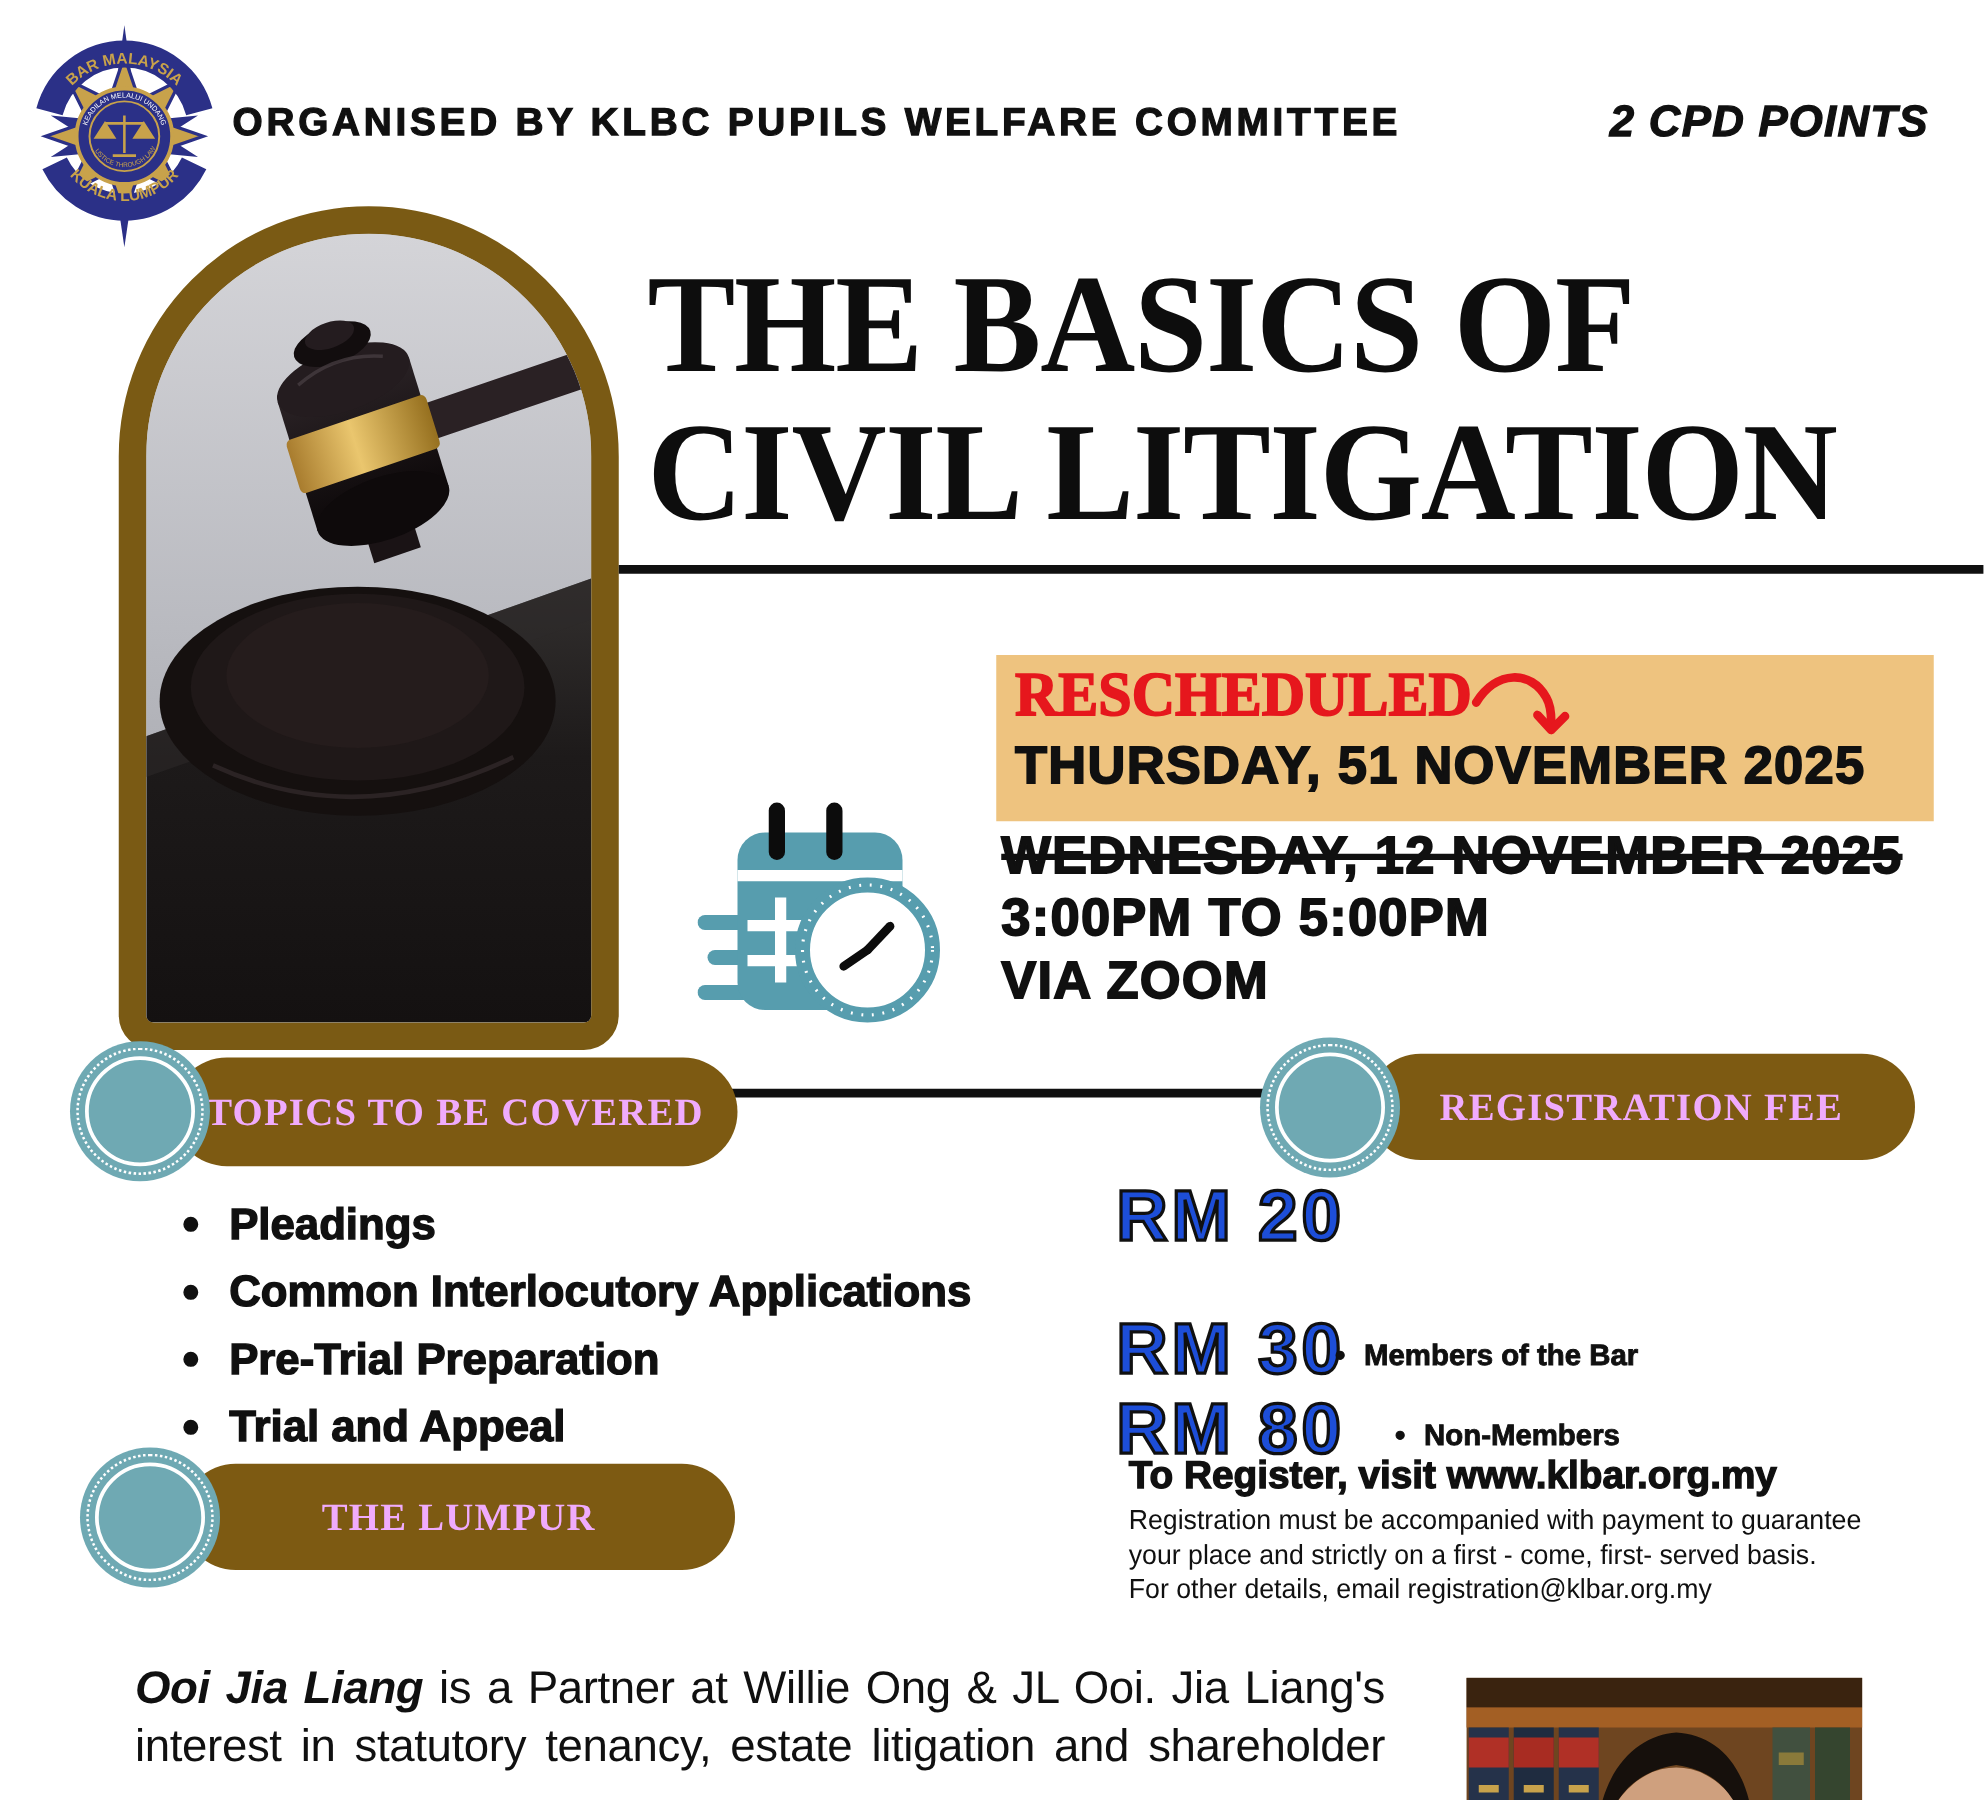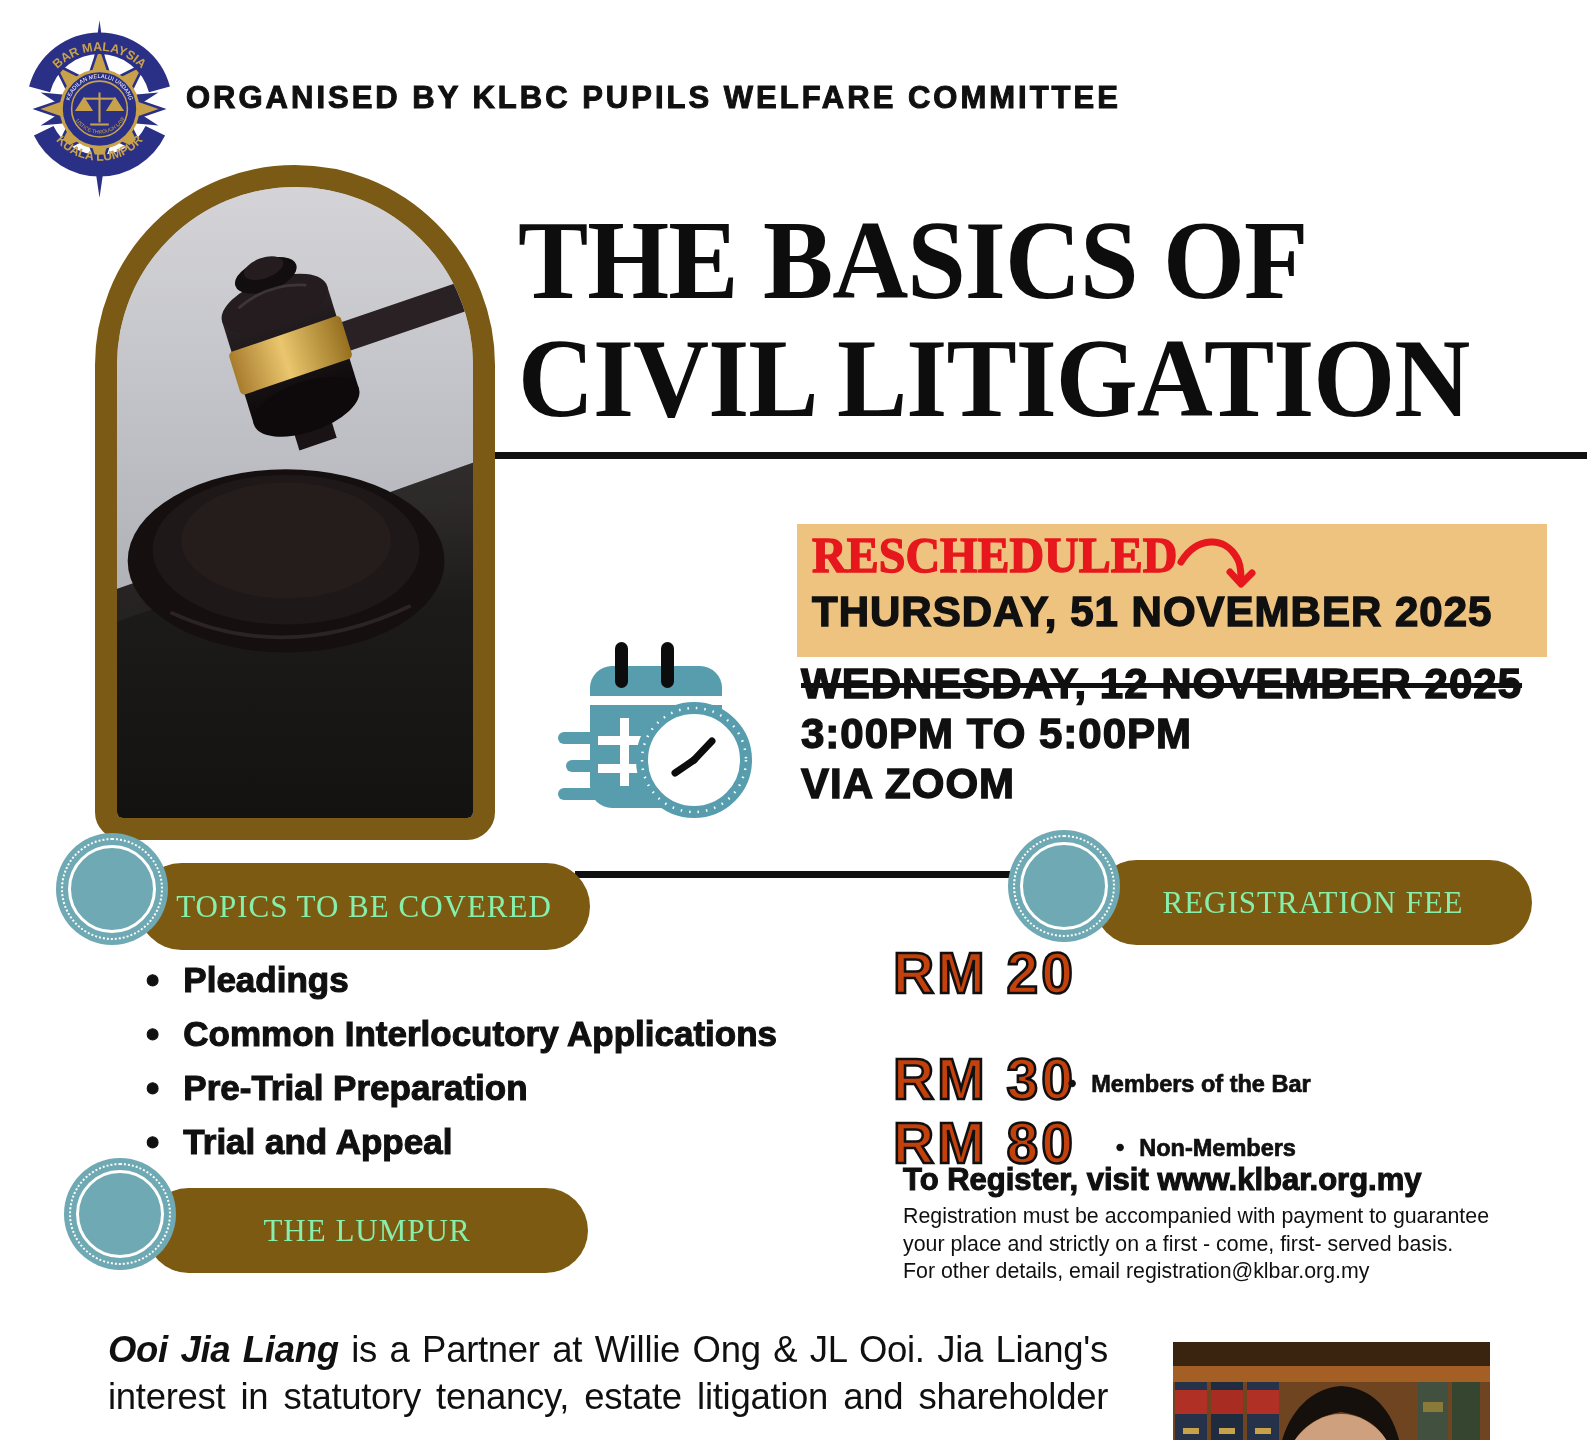--- a/index.html
+++ b/index.html
@@ -40,35 +40,35 @@
   .cal-icon { position:absolute; left:558px; top:636px; }
 
   
   .section-line { position:absolute; left:575px; top:871px; width:470px; height:7px; background:#101010; z-index:1; }
   .badge-circle { position:absolute; width:112px; height:112px; border-radius:50%; background:#6fa9b3; z-index:3; }
   .badge-circle::before { content:""; position:absolute; inset:5px; border:2px dotted #ffffff; border-radius:50%; }
   .badge-circle::after  { content:""; position:absolute; inset:12px; border:3px solid #ffffff; border-radius:50%; }
   #topics-circle  { left:56px;  top:833px; }
   #fees-circle    { left:1008px; top:830px; }
   #speaker-circle { left:64px;  top:1158px; }
-  .pill { position:absolute; background:#7d5a12; border-radius:46px; color:#86efac; z-index:2;
-          font-family:"Liberation Serif", serif; font-weight:400; font-size:31px; letter-spacing:1px;
-          display:flex; align-items:center; justify-content:center; white-space:nowrap;margin-top:17px; }
+  .pill { position:absolute; background:#7d5a12; border-radius:46px; color:#f0abfc; z-index:2;
+          font-family:"Liberation Serif", serif; font-weight:700; font-size:31px; letter-spacing:1px;
+          display:flex; align-items:center; justify-content:center; white-space:nowrap; }
   #topics-pill  { left:138px; top:846px;  width:452px; height:87px; }
   #fees-pill    { left:1094px; top:843px; width:438px; height:85px; }
   #speaker-pill { left:146px; top:1171px; width:442px; height:85px; }
 
   
   .topics-list { position:absolute; left:146px; top:953px; font-size:35px; font-weight:700;
                  -webkit-text-stroke:1.1px #101010; }
   .topic-item { height:54px; display:flex; align-items:center; }
   .topic-item::before { content:"\2022"; margin-right:24px; font-size:38px; }
 
   
-  .rm { position:absolute; font-size:57px; font-weight:700; color:#c2410c; letter-spacing:3px;
+  .rm { position:absolute; font-size:57px; font-weight:700; color:#1d4ed8; letter-spacing:3px;
         -webkit-text-stroke:2.6px #101010; white-space:nowrap; }
   #rm20 { left:893px; top:940px; } #rm30 { left:893px; top:1046px; } #rm80 { left:893px; top:1110px; }
   .aud-list { position:absolute; font-size:23.5px; font-weight:700; line-height:28.5px;
               -webkit-text-stroke:.7px #101010; white-space:nowrap; }
   #aud20 { left:1062px; top:946px; } #aud30 { left:1068px; top:1070px; } #aud80 { left:1116px; top:1134px; }
   .aud-item::before { content:"\2022"; margin-right:15px; }
 
   
   .reg-headline { position:absolute; left:903px; top:1162px; font-size:31px; font-weight:700;
                   -webkit-text-stroke:1.1px #101010; white-space:nowrap; }
@@ -120,20 +120,21 @@
         <line x1="75" y1="70" x2="75" y2="99"></line>
         <line x1="60" y1="76" x2="90" y2="76"></line>
         <path d="M60,76 l-7,11 h14 z" fill="#c8a24b"></path>
         <path d="M90,76 l-7,11 h14 z" fill="#c8a24b"></path>
         <line x1="66" y1="101" x2="84" y2="101"></line>
       </g>
     </svg>
   </div>
 
   <div class="org-title">ORGANISED BY KLBC PUPILS WELFARE COMMITTEE</div>
+  <div class="cpd">2 CPD POINTS</div>
 
   <div class="arch">
     <svg viewBox="0 0 400 675" preserveAspectRatio="none">
       <defs>
         <linearGradient id="bgGrad" x1="0" y1="0" x2="0" y2="1">
           <stop offset="0" stop-color="#d4d4d8"></stop>
             <stop offset=".5" stop-color="#b9bac0"></stop>
             <stop offset="1" stop-color="#9c9da3"></stop>
         </linearGradient>
         <linearGradient id="tableGrad" x1="0" y1="0" x2="0" y2="1">

